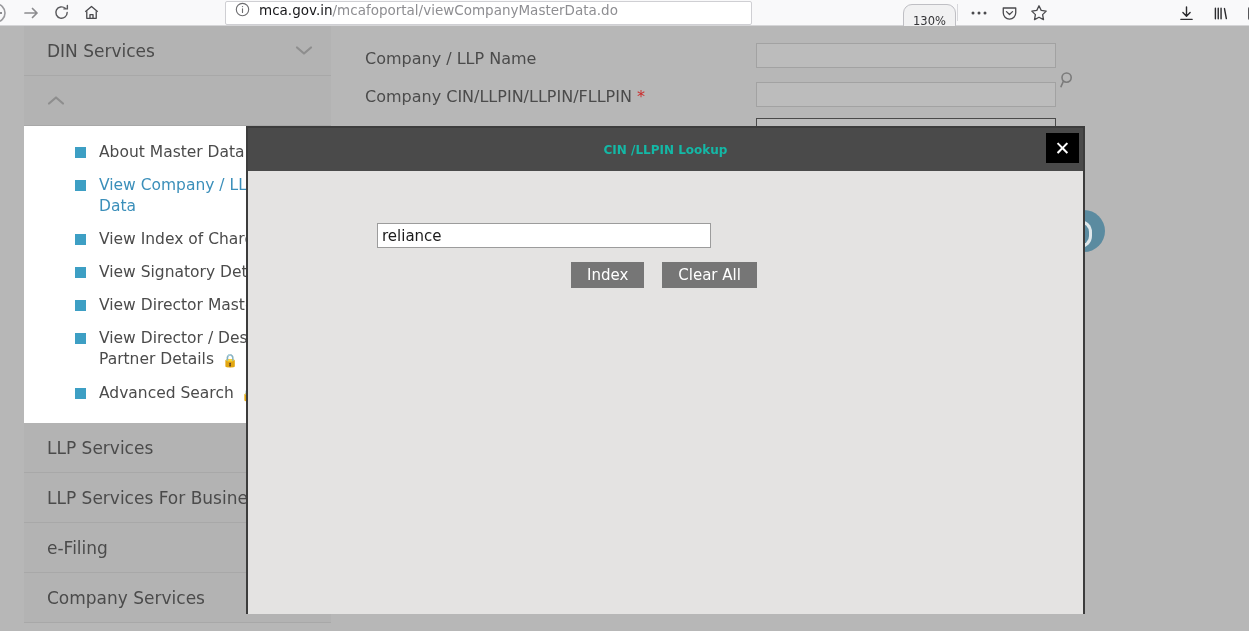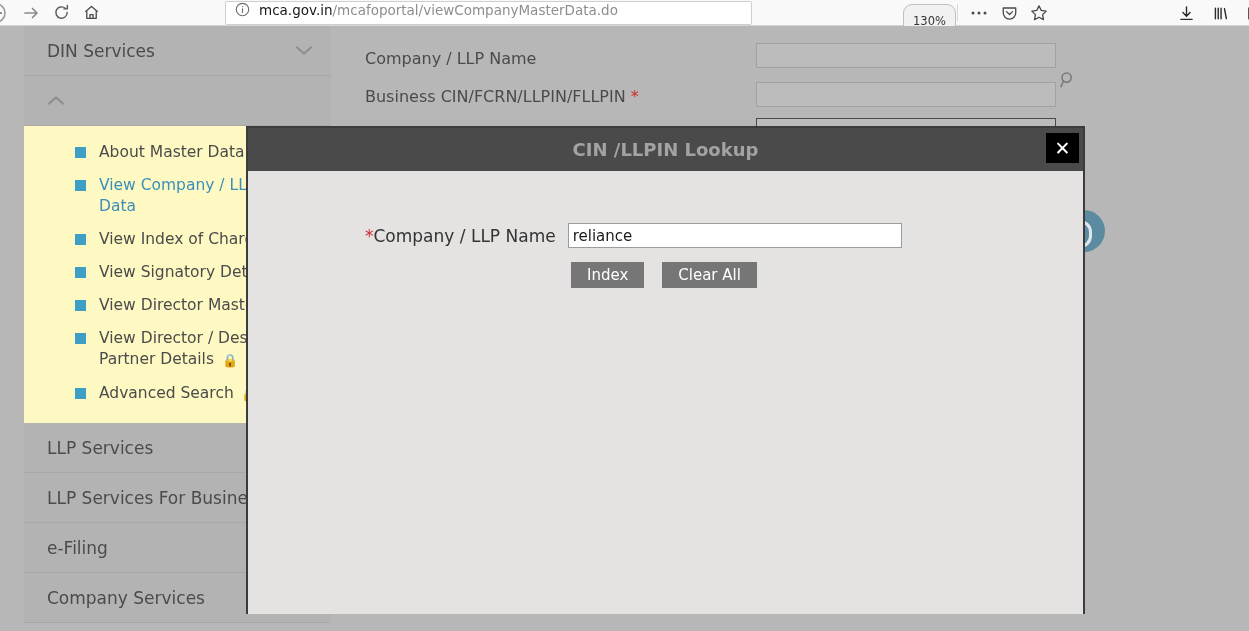--- a/index.html
+++ b/index.html
@@ -91,21 +91,21 @@
   }
   .accordion-header .acc-label { flex: 1; white-space: nowrap; }
   .chev {
     width: 18px; height: 11px;
     flex: 0 0 auto;
     color: #8e8e8e;
   }
   .chev svg { display: block; }
 
   #submenu {
-    background: #fef9c3;
+    background: #ffffff;
     padding: 10px 0 12px 0;
   }
   .sub-item {
     display: flex; align-items: flex-start;
     padding: 6px 10px 6px 51px;
     font-size: 15.5px;
     line-height: 21px;
     color: #4b4b4b;
   }
   .sub-bullet {
@@ -165,22 +165,22 @@
     border: 2px solid #3c3c3c;
     background: #e4e3e2;
   }
   #modal-header {
     position: relative;
     height: 43px;
     background: #4a4a4a;
     display: flex; align-items: center; justify-content: center;
   }
   #modal-title {
-    color: #a3a3a3;
-    font-size: 18px;
+    color: #14b8a6;
+    font-size: 12px;
     font-weight: bold;
   }
   #modal-close {
     position: absolute; right: 4px; top: 5px;
     width: 33px; height: 30px;
     background: #000000;
     display: flex; align-items: center; justify-content: center;
     color: #ffffff;
     font-size: 19px;
     font-weight: bold;
@@ -382,37 +382,36 @@
     </div>
     <div class="form-input" style="left:756px; top:17px; width:300px;"></div>
     <span id="magnifier">
       <svg width="20" height="20" viewBox="0 0 20 20" fill="none" stroke="#7b7b7b" stroke-width="1.6" stroke-linecap="round">
         <circle cx="8.6" cy="7.6" r="4.6"></circle>
         <path d="M5.4 11.2 L3 16.6"></path>
       </svg>
     </span>
 
     <div class="form-row" style="left:365px; top:56px;">
-      <span class="form-label"><span>Business CIN/FCRN/LLPIN/FLLPIN</span> <span class="req-star">*</span></span>
+      <span class="form-label"><span>Company CIN/LLPIN/LLPIN/FLLPIN</span> <span class="req-star">*</span></span>
     </div>
     <div class="form-input" style="left:756px; top:56px; width:300px;"></div>
 
     <div class="form-input dark-border" style="left:756px; top:92px; width:300px;"></div>
 
     <div id="blue-circle"></div>
   </div>
 
   <div id="modal">
     <div id="modal-header">
       <span id="modal-title">CIN /LLPIN Lookup</span>
       <div id="modal-close">✕</div>
     </div>
     <div id="modal-body">
       <div id="modal-form-row">
-        <span id="modal-label"><span class="req-star">*</span><span>Company / LLP Name</span></span>
         <input id="modal-input" type="text" value="reliance" style="">
       </div>
       <div id="modal-buttons">
         <button class="modal-btn">Index</button>
         <button class="modal-btn">Clear All</button>
       </div>
     </div>
   </div>
 
 </div>

